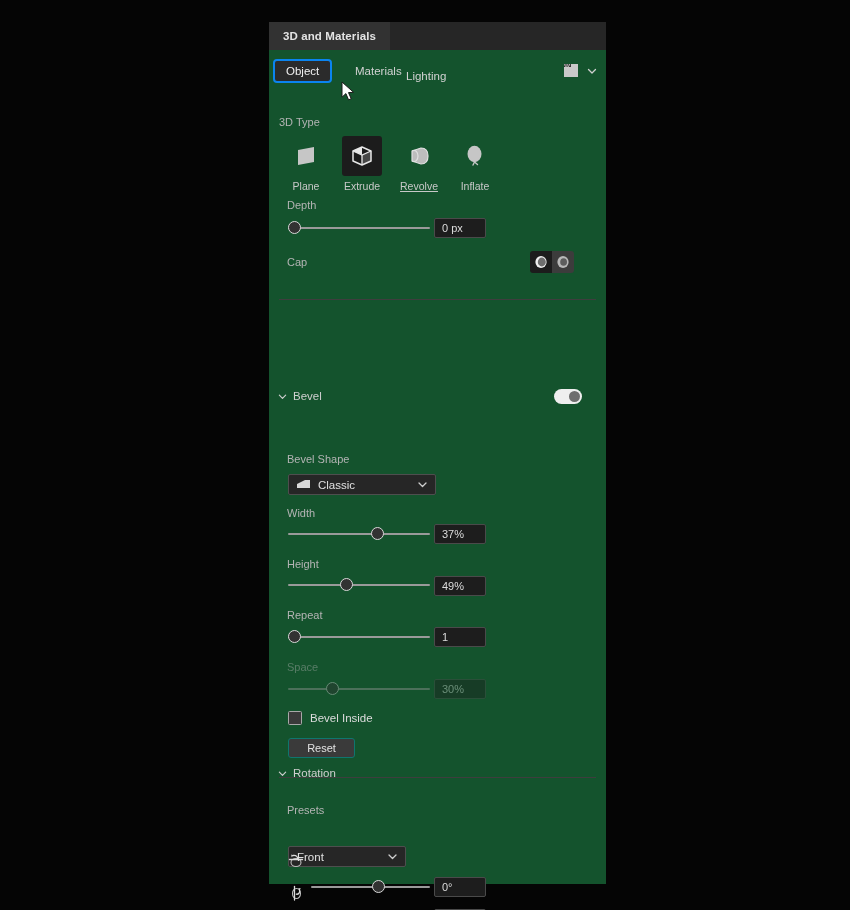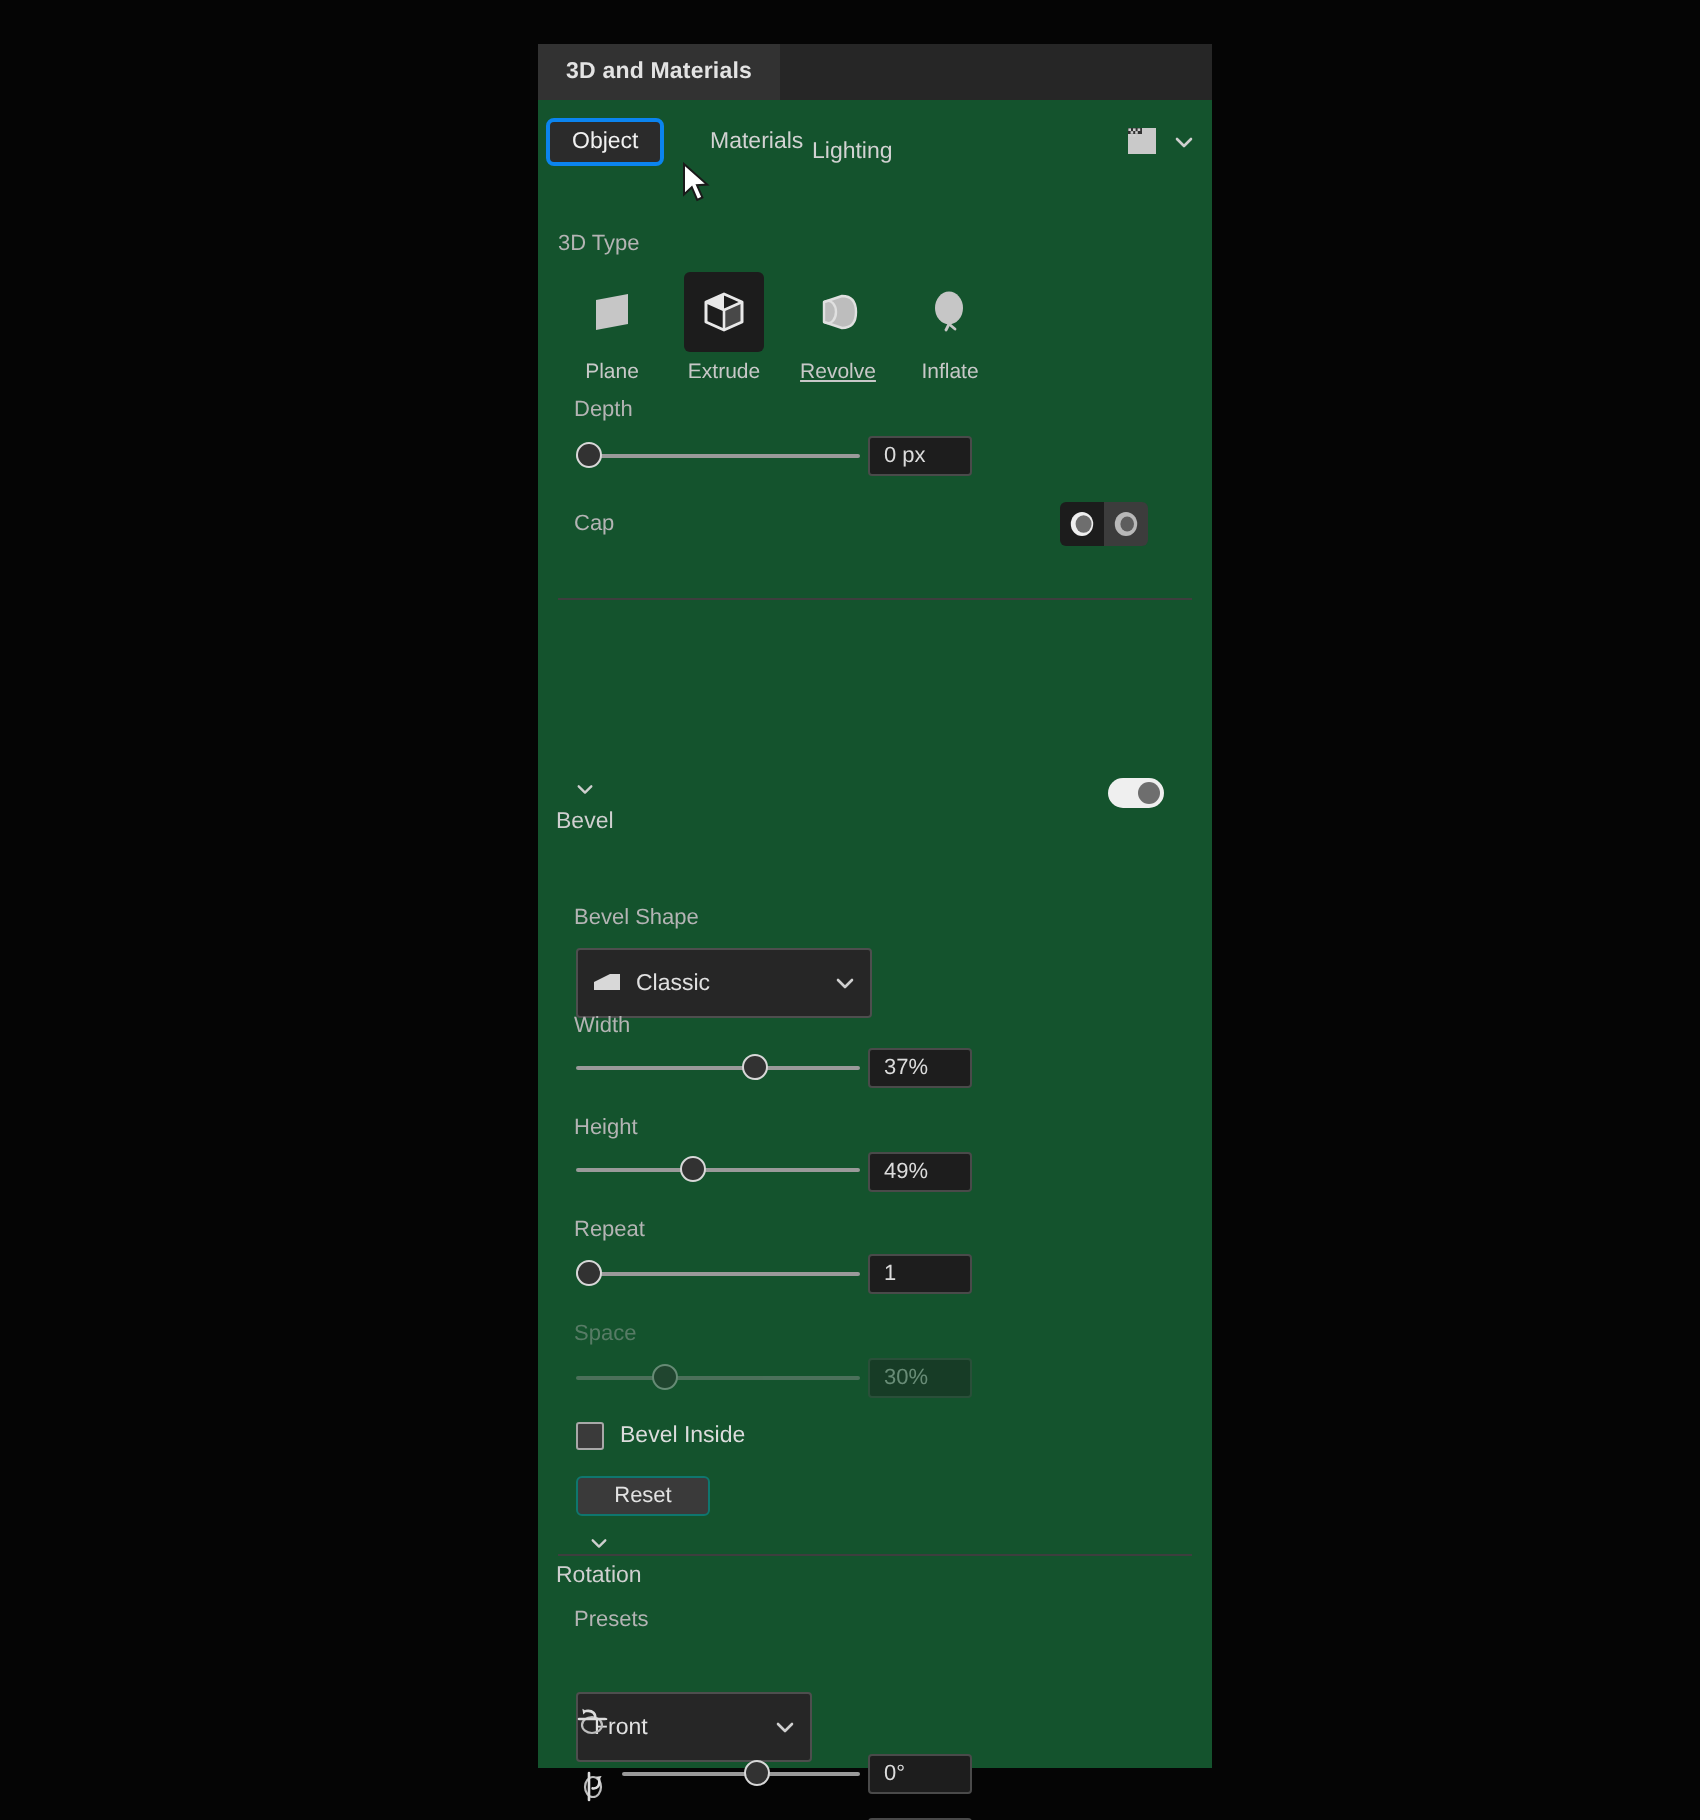--- a/index.html
+++ b/index.html
@@ -60,21 +60,21 @@
   .chev-small{width:12px;height:12px;display:block;}
 
   
   .content{position:relative;}
 
   .section-label{
     position:absolute;font-size:11px;color:#b4b4b4;white-space:nowrap;
   }
   .group-head{
     position:absolute;left:9px;display:flex;align-items:center;gap:6px;
-    font-size:11.5px;color:#cfcfcf;flex-direction:column;
+    font-size:11.5px;color:#cfcfcf;
   }
   .caret{width:9px;height:9px;display:block;}
 
   .divider{
     position:absolute;left:10px;width:317px;height:1px;background:#3e3e3e;
   }
 
   
   .type-btn{
     position:absolute;width:40px;height:40px;
@@ -118,21 +118,21 @@
   .toggle{
     position:absolute;width:28px;height:15px;border-radius:8px;background:#efefef;
   }
   .toggle .knob{
     position:absolute;top:2px;right:2px;width:11px;height:11px;border-radius:50%;
     background:#6e6e6e;
   }
 
   
   .selectbox{
-    position:absolute;height:35px;
+    position:absolute;height:21px;
     background:#262626;border:1px solid #4e4e4e;border-radius:2px;
     display:flex;align-items:center;box-sizing:border-box;
     font-size:11.5px;color:#e0e0e0;
   }
   .selectbox .sel-ico{margin-left:7px;margin-right:7px;display:flex;}
   .selectbox .sel-txt{flex:1;}
   .selectbox .sel-chev{margin-right:7px;display:flex;}
 
   
   .checkrow{position:absolute;display:flex;align-items:center;gap:8px;}

